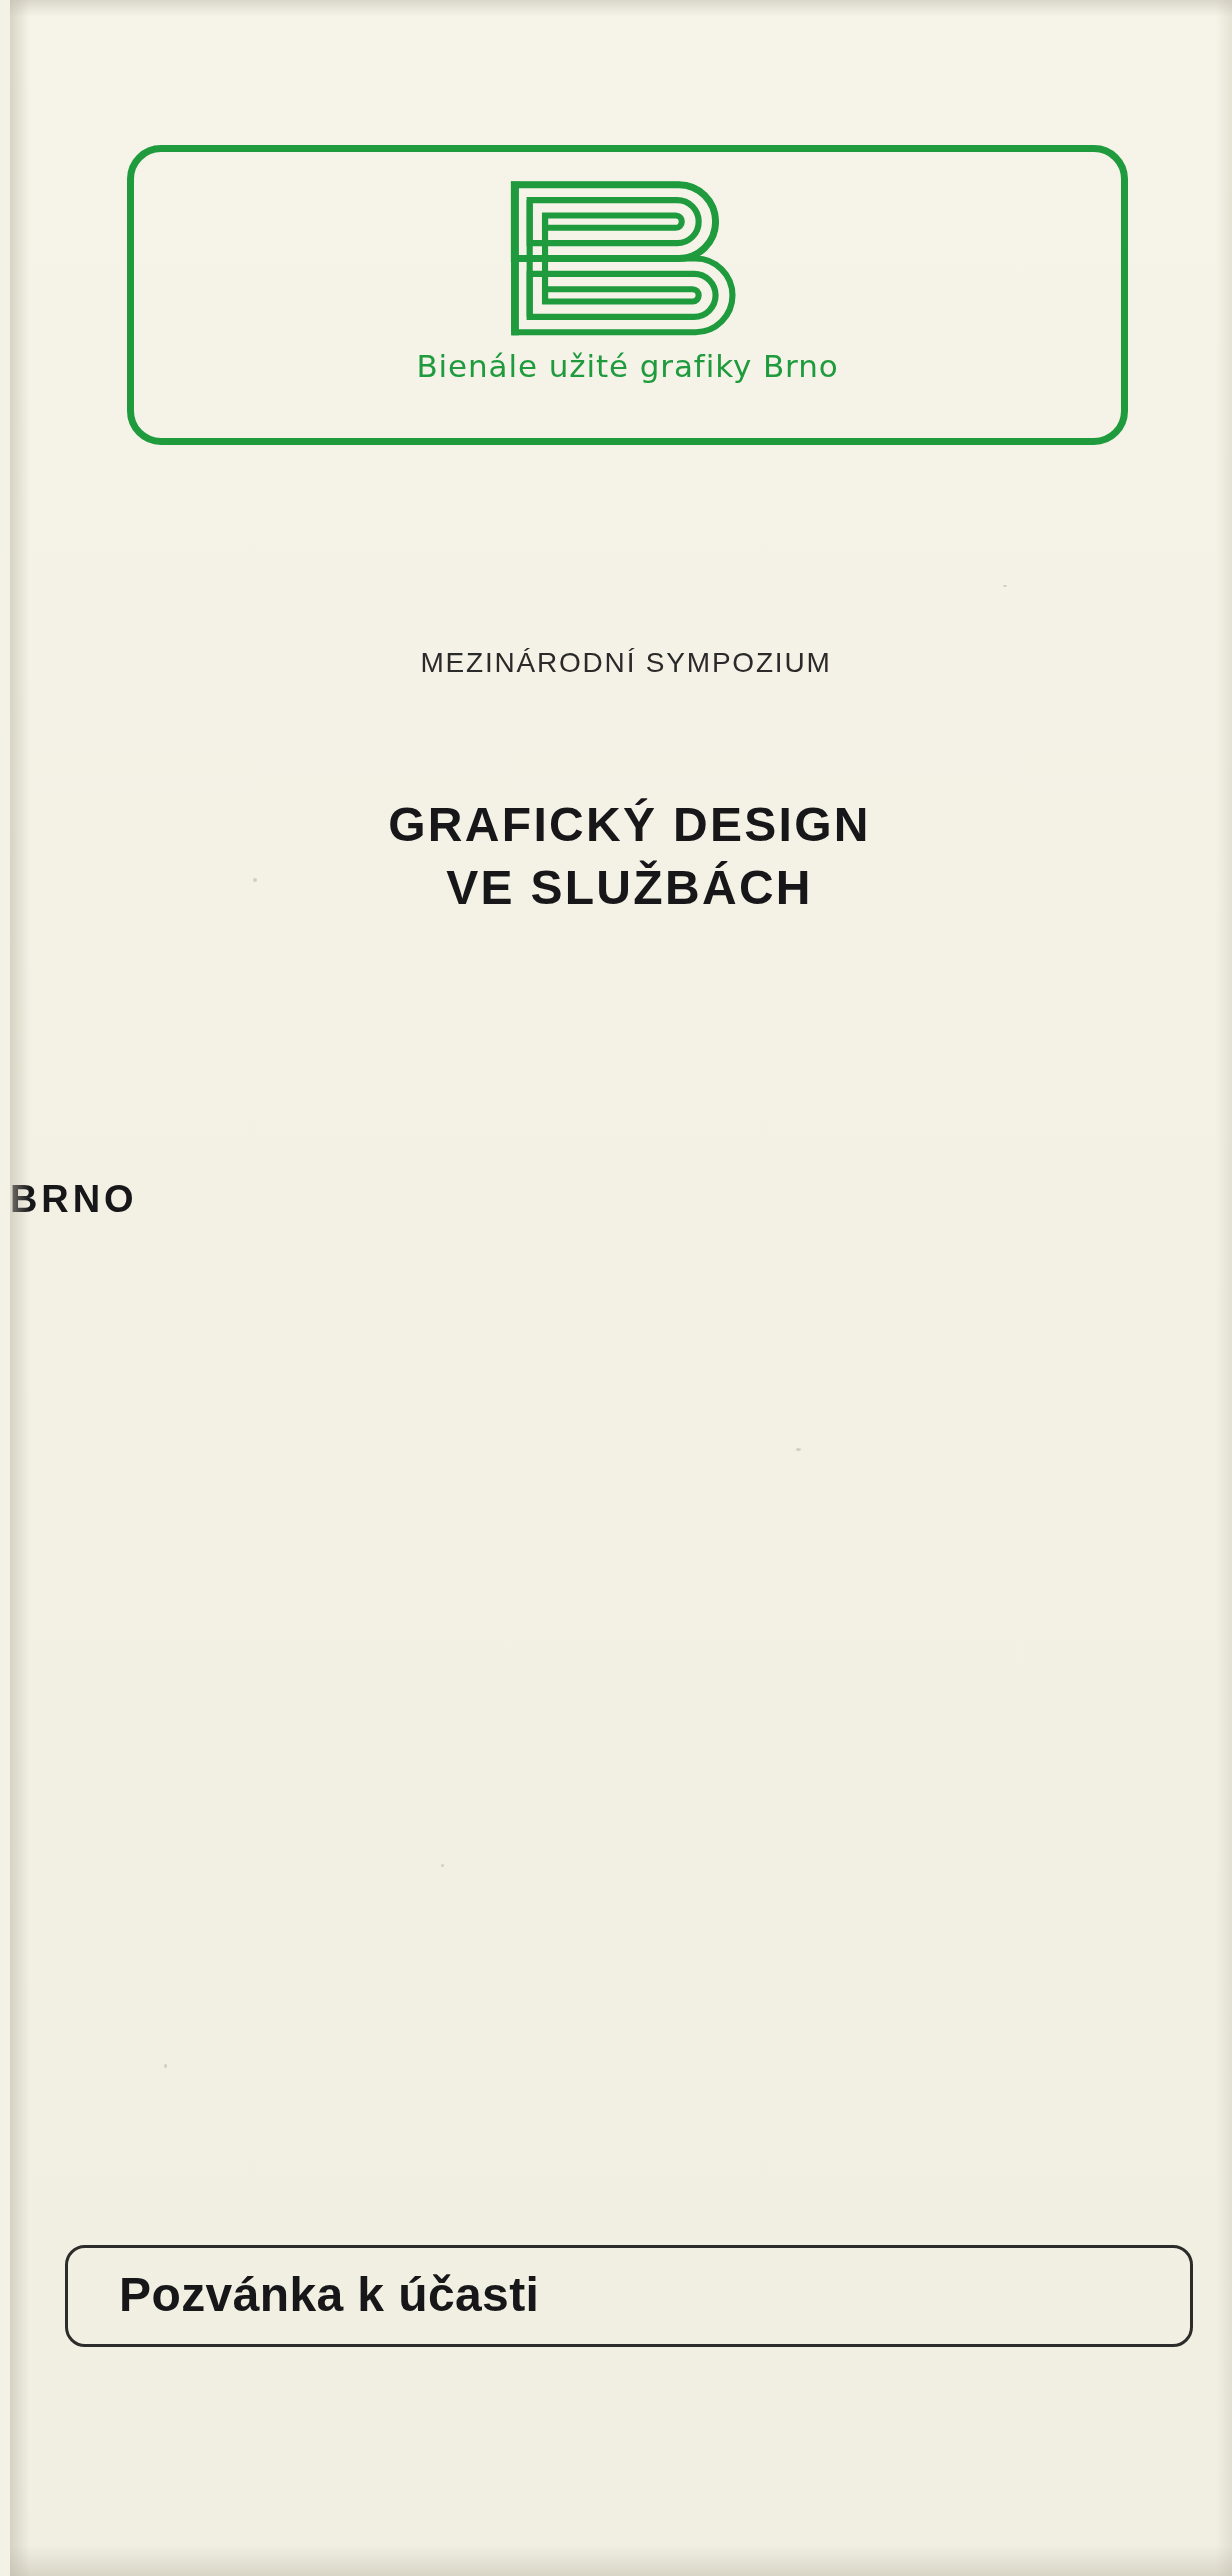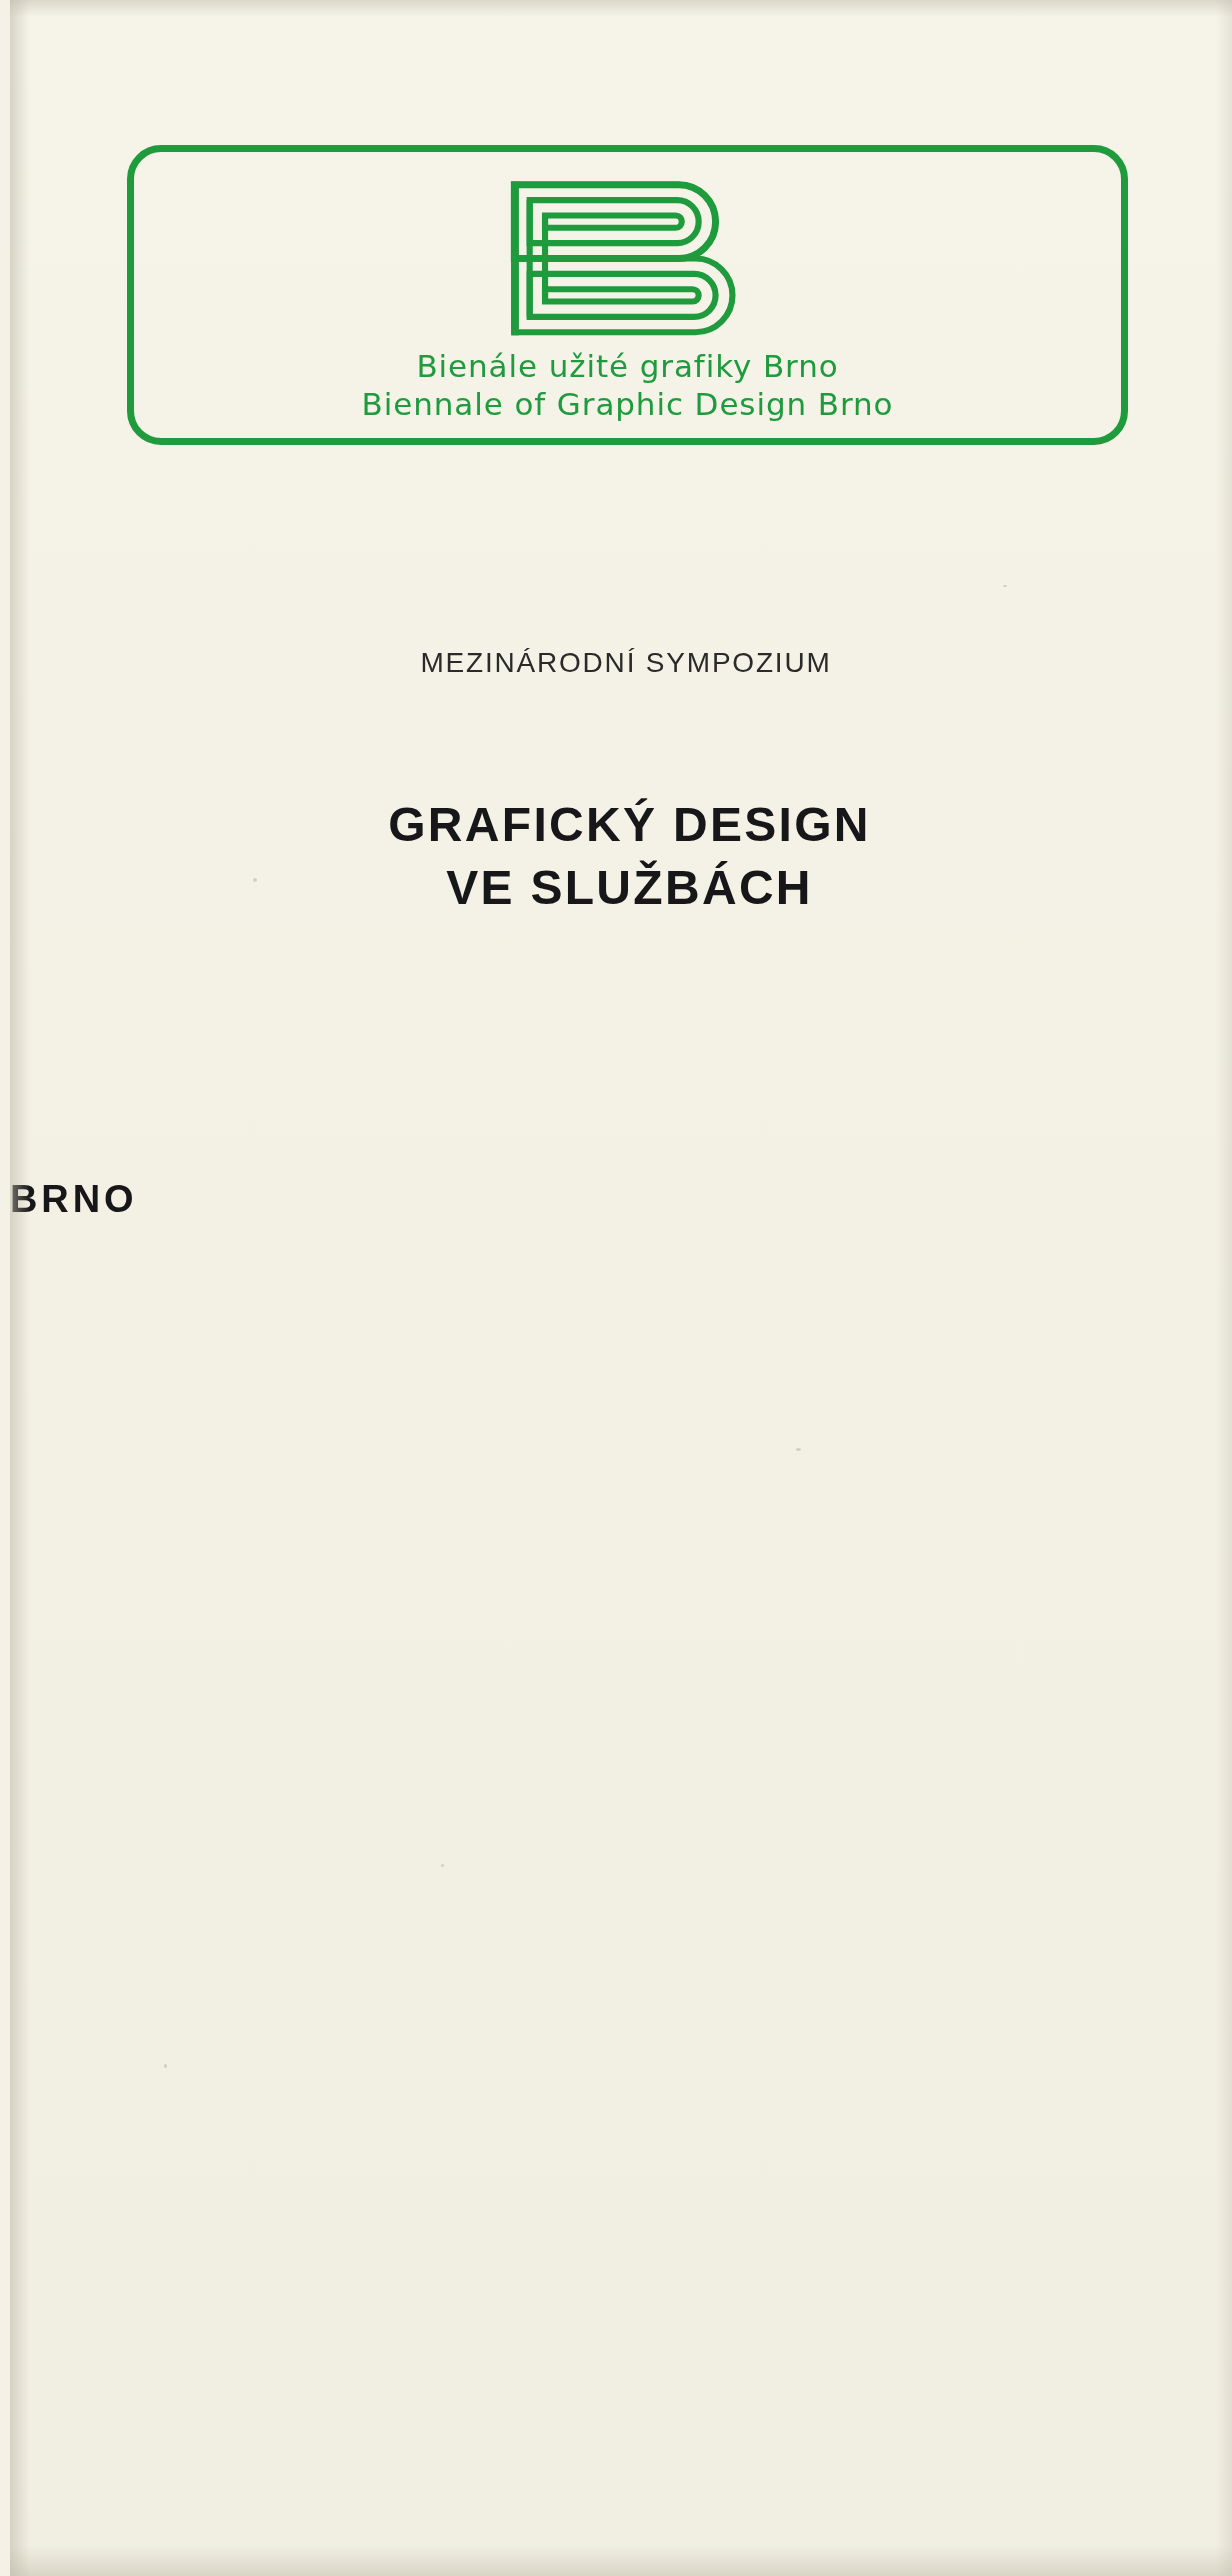--- a/index.html
+++ b/index.html
@@ -208,33 +208,35 @@
             <path d="M62 54 V166"></path>
           </g>
         </g>
 
         <rect x="18" y="10" width="10" height="200" fill="#1f9b3e"></rect>
       </svg>
     </div>
 
     <div class="logo-caption">
       <div class="line">Bienále užité grafiky Brno</div>
-      <div class="line">Biennale of Graphic Design Brno</div>
     </div>
   </div>
 
   <div class="kicker">MEZINÁRODNÍ SYMPOZIUM</div>
 
   <div class="title">
     <span class="tline">GRAFICKÝ DESIGN</span>
     <span class="tline">VE SLUŽBÁCH</span>
   </div>
 
   <div class="place">BRNO</div>
 
+  <div class="invite-box">
+    <span class="invite-text">Pozvánka k účasti</span>
+  </div>
 
   <div class="speck" style="left:243px; top:878px; width:3.9px; height:3.9px;"></div>
   <div class="speck" style="left:786px; top:1448px; width:4.6px; height:3.1px;"></div>
   <div class="speck" style="left:431px; top:1864px; width:3.1px; height:3.1px;"></div>
   <div class="speck" style="left:993px; top:585px; width:3.9px; height:2.3px;"></div>
   <div class="speck" style="left:154px; top:2064px; width:3.1px; height:3.9px;"></div>
 
   <div class="edge-left"></div>
   <div class="edge-right"></div>
   <div class="edge-top"></div>

